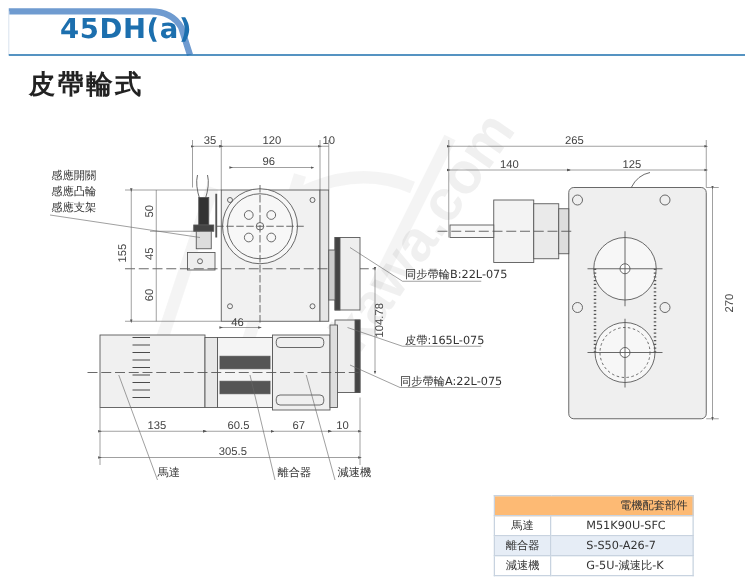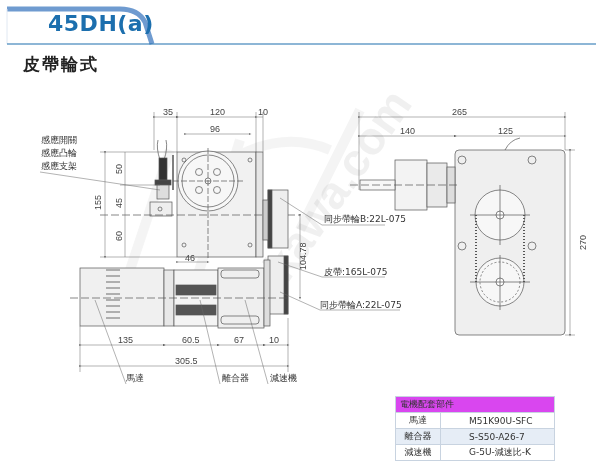--- a/index.html
+++ b/index.html
@@ -1,26 +1,26 @@
 <!DOCTYPE html>
 <html><head>
 <meta charset="utf-8">
 <style>
   html,body{margin:0;padding:0;background:#fff;}
   body{width:602px;height:465px;position:relative;overflow:hidden;font-family:"Liberation Sans","DejaVu Sans",sans-serif;color:#333;}
   .header{position:absolute;left:0;top:0;width:602px;height:50px;}
   .header svg{position:absolute;left:0;top:0;}
   .model{position:absolute;left:24px;top:11px;font-size:22px;font-weight:bold;color:#1c6fae;letter-spacing:0.5px;font-family:"DejaVu Sans",sans-serif;margin-left:24px;}
-  .subtitle{position:absolute;left:23px;top:53px;font-size:17px;font-weight:bold;color:#222;font-family:"DejaVu Sans",sans-serif;letter-spacing:2px;}
+  .subtitle{position:absolute;left:23px;top:53px;font-size:21px;font-weight:bold;color:#222;font-family:"DejaVu Sans",sans-serif;letter-spacing:2px;}
   .drawing{position:absolute;left:0;top:0;}
   .dim{font-size:9px;fill:#444;font-family:"Liberation Sans",sans-serif;}
   .lbl{font-size:9px;fill:#333;font-family:"DejaVu Sans",sans-serif;}
   .table{position:absolute;left:395px;top:396px;width:160px;border-collapse:collapse;font-size:9px;font-family:"DejaVu Sans",sans-serif;}
   .table td,.table th{border:1px solid #c8d3e0;padding:1px 4px;height:12px;color:#333;font-weight:normal;}
-  .table th{background:#d946ef;text-align:left;}
+  .table th{background:#fdba74;text-align:right;}
   .table tr.alt td{background:#e6edf6;}
   .table td.k{text-align:center;width:36px;}
   .table td.v{text-align:left;padding-left:28px;}
   .wm{position:absolute;pointer-events:none;}
 </style>
 </head>
 <body>
 
 <div class="header">
   <svg width="602" height="50">

